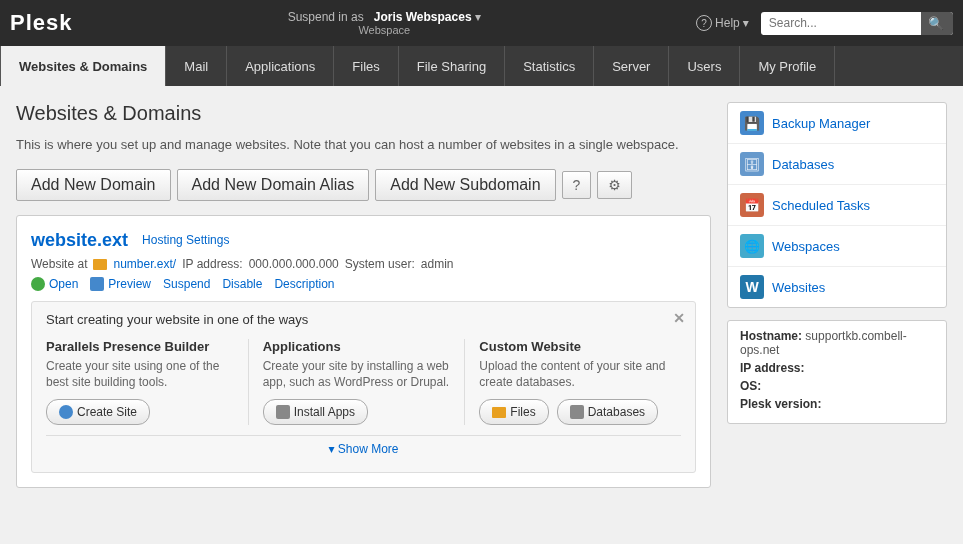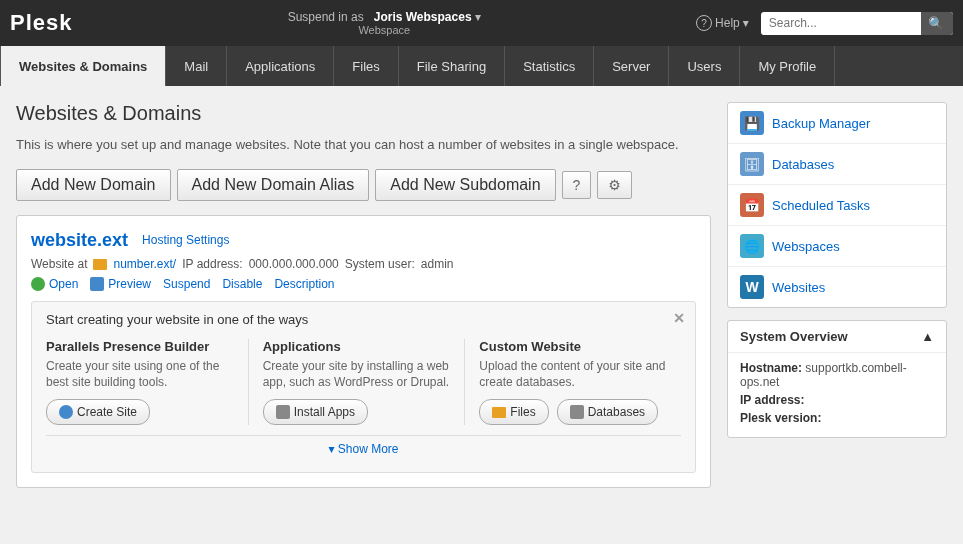--- a/index.html
+++ b/index.html
@@ -530,33 +530,33 @@
         <div class="sidebar-icon icon-web">🌐</div>
         <a href="#">Webspaces</a>
       </div>
       <div class="sidebar-item">
         <div class="sidebar-icon icon-wp" style="font-weight:bold;font-size:14px;">W</div>
         <a href="#">Websites</a>
       </div>
     </div>
 
     <div class="sys-overview">
-      <div class="sys-overview-header">
-        <h3>System Overview</h3>
-        <span class="collapse-btn">▲</span>
-      </div>
       <div class="sys-overview-body">
         <div class="sys-row">
           <span class="label">Hostname:</span>
           <span>supportkb.combell-ops.net</span>
         </div>
         <div class="sys-row">
           <span class="label">IP address:</span>
           <span></span>
         </div>
         <div class="sys-row">
+          <span class="label">OS:</span>
+          <span></span>
+        </div>
+        <div class="sys-row">
           <span class="label">Plesk version:</span>
           <span></span>
         </div>
       </div>
     </div>
   </div>
 </div>
 
 </body></html>

